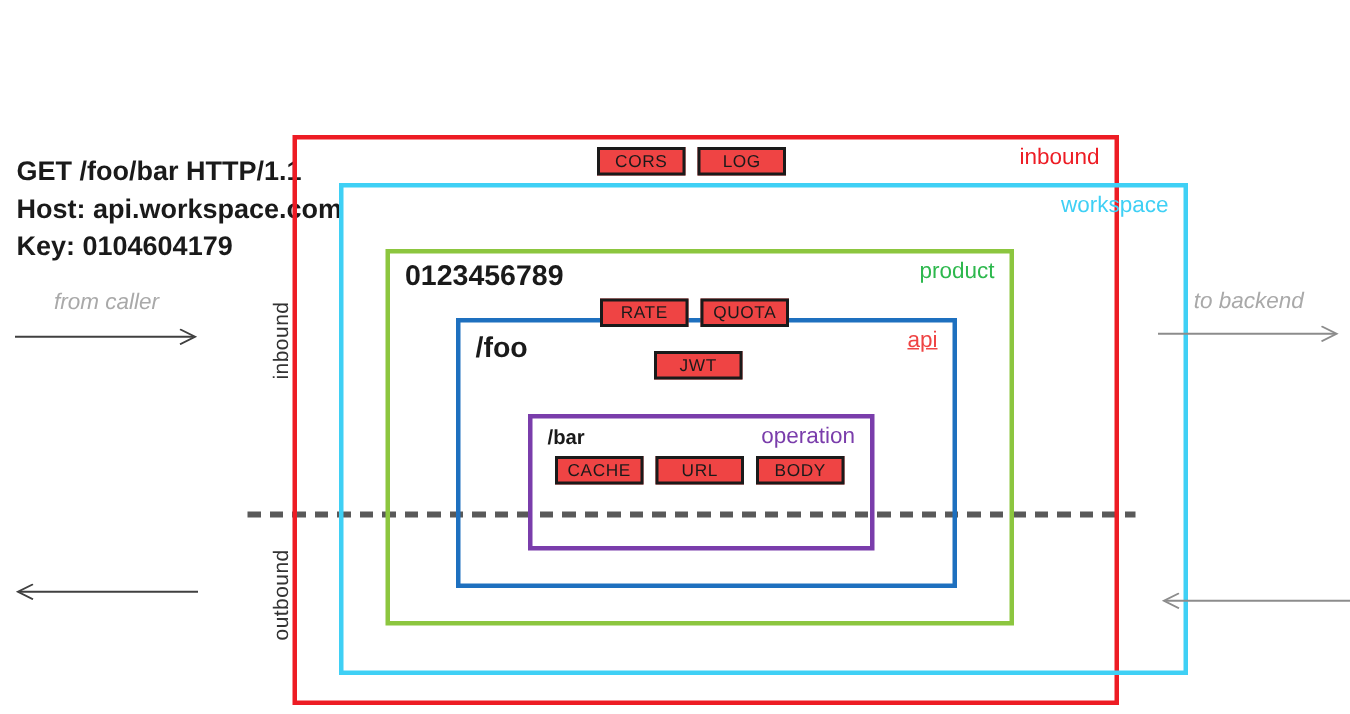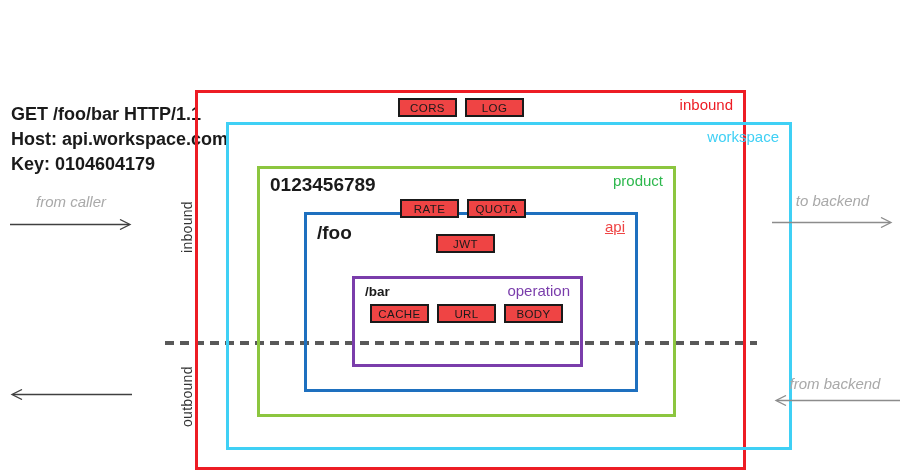--- a/index.html
+++ b/index.html
@@ -110,21 +110,20 @@
     <span class="chip">JWT</span>
   </div>
   <div class="chips chips-operation">
     <span class="chip">CACHE</span>
     <span class="chip">URL</span>
     <span class="chip">BODY</span>
   </div>
 
   <div class="flow-label" style="left:10px;  top:193px; width:122px;">from caller</div>
   <div class="flow-label" style="left:772px; top:192px; width:121px;">to backend</div>
-  <div class="flow-label" style="left:772px; top:375px; width:126px;">from backend</div>
 
   <div class="arrow arrow-dark" style="left:10px; top:219px;">
     <svg width="122" height="11" viewBox="0 0 122 11">
       <line x1="0" y1="5.5" x2="119" y2="5.5" stroke="currentColor" stroke-width="1.3"></line>
       <polyline points="110,0.5 120,5.5 110,10.5" fill="none" stroke="currentColor" stroke-width="1.3"></polyline>
     </svg>
   </div>
   <div class="arrow arrow-dark" style="left:10px; top:389px;">
     <svg width="122" height="11" viewBox="0 0 122 11">
       <line x1="3" y1="5.5" x2="122" y2="5.5" stroke="currentColor" stroke-width="1.3"></line>

